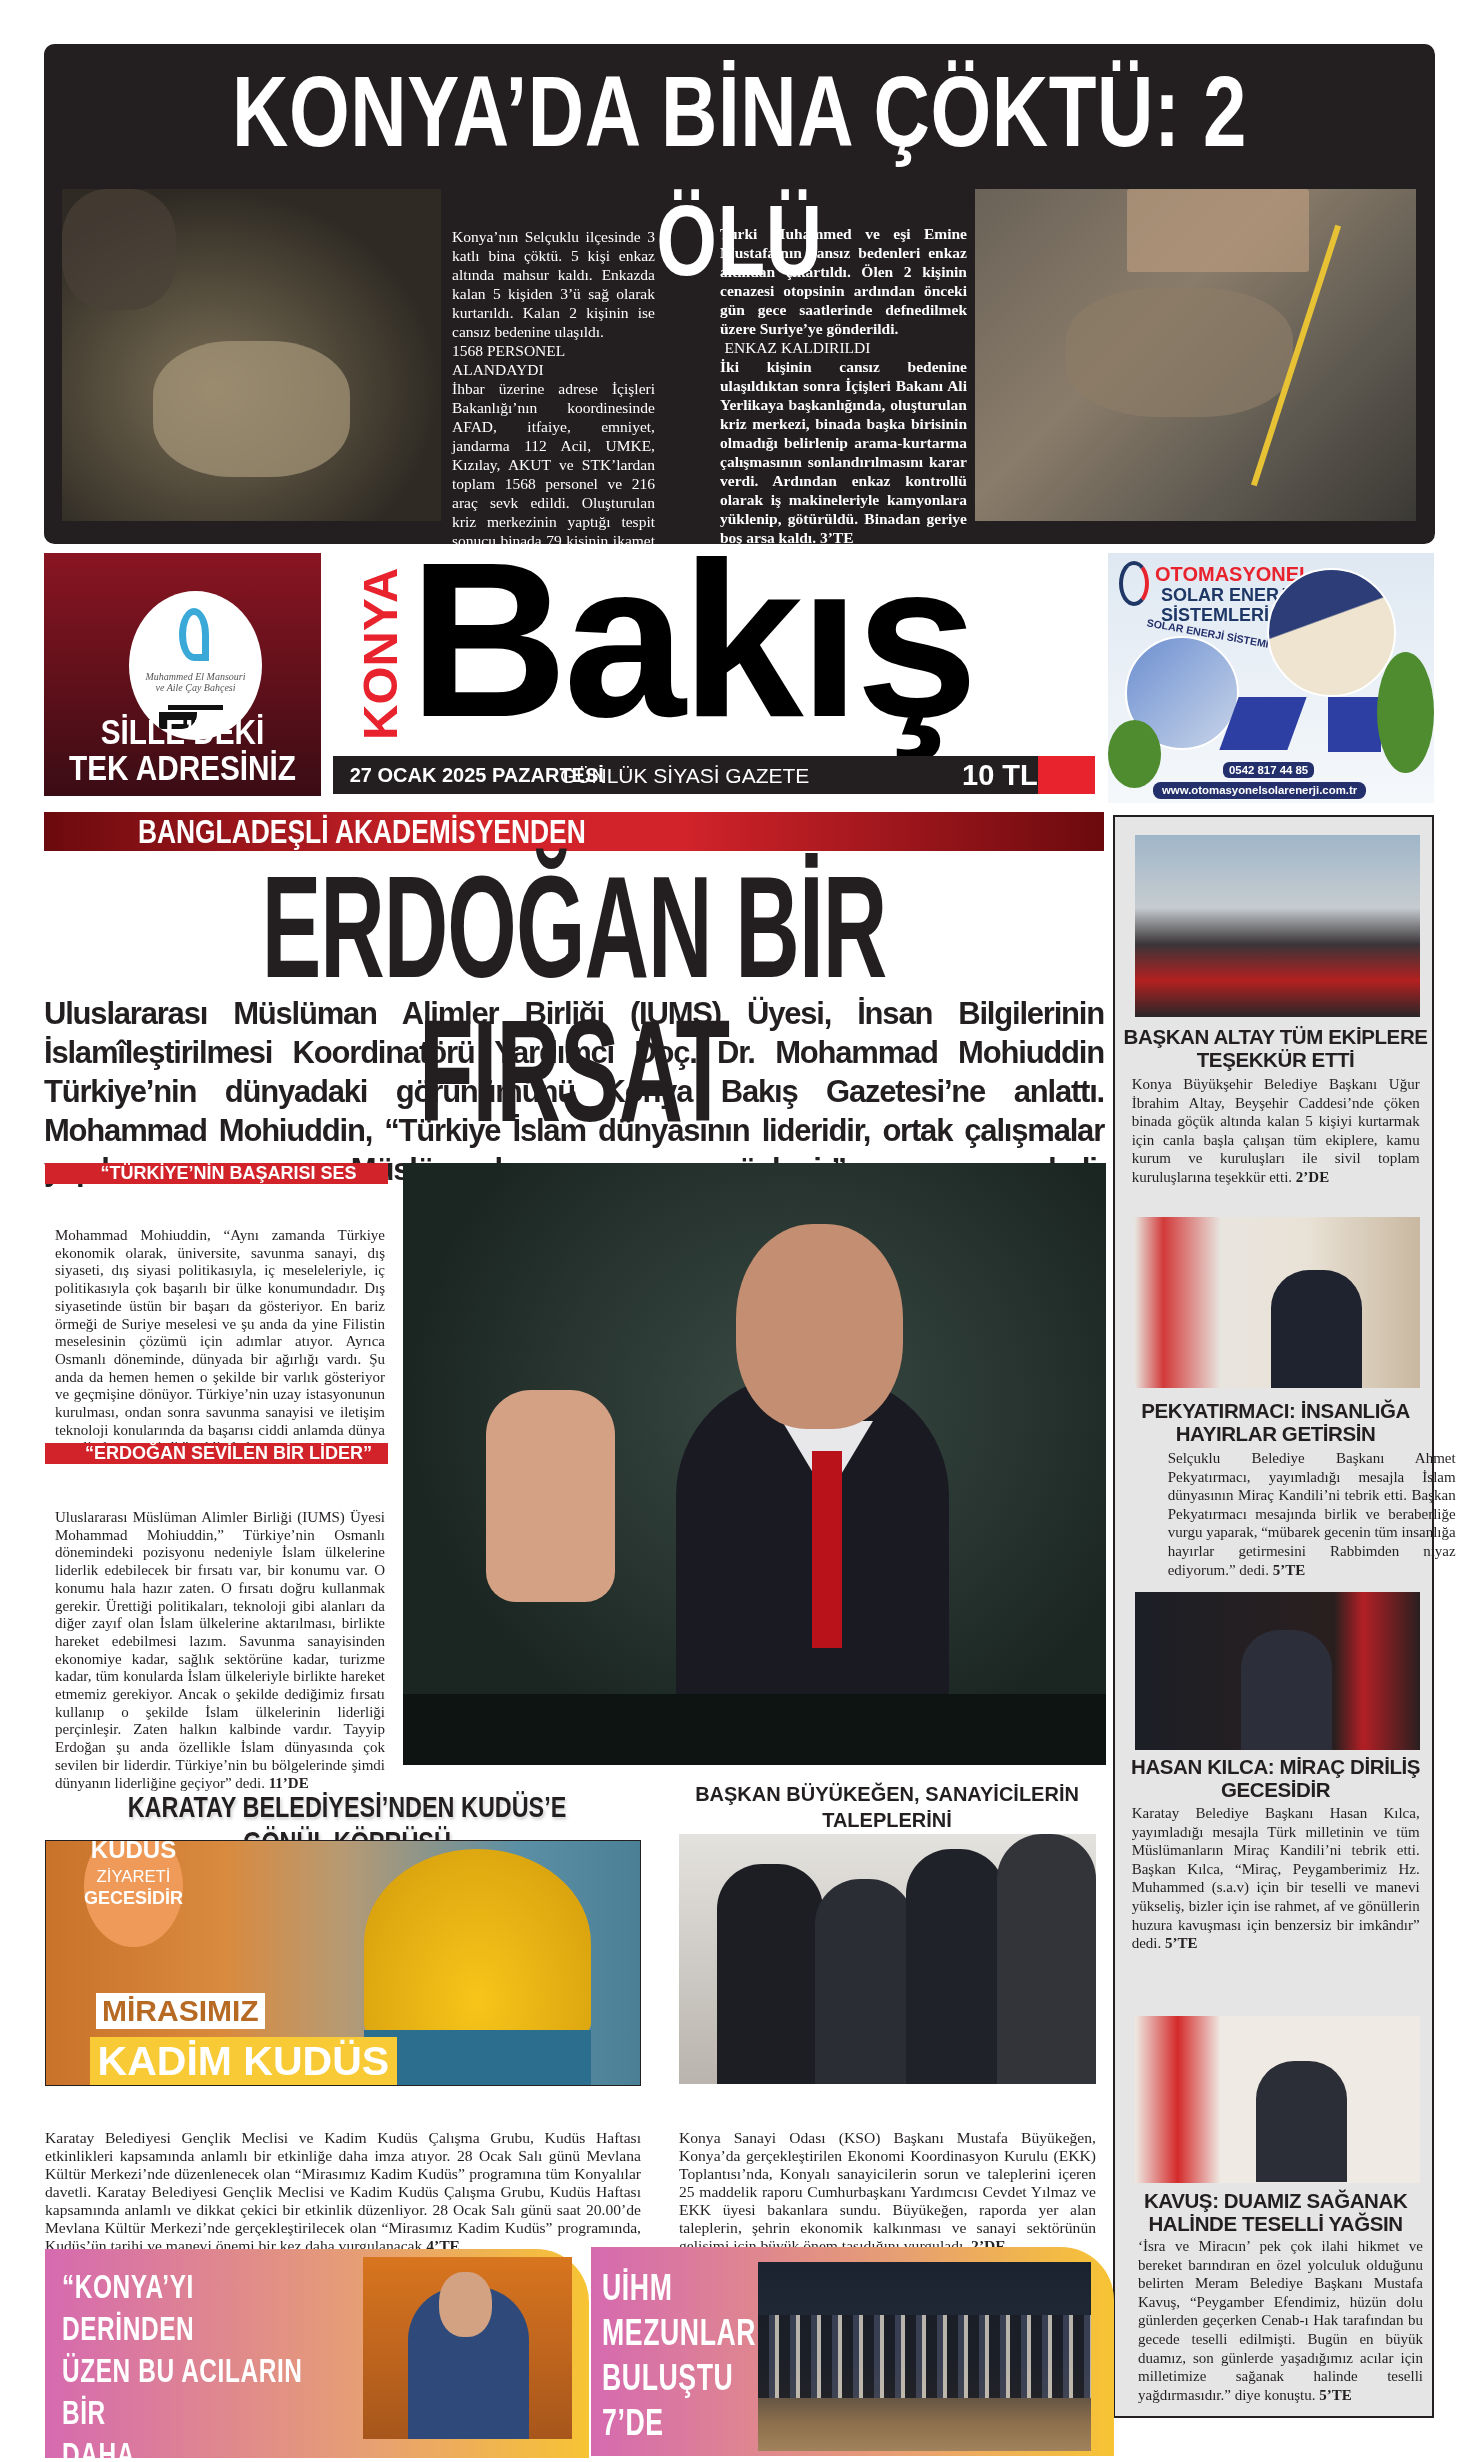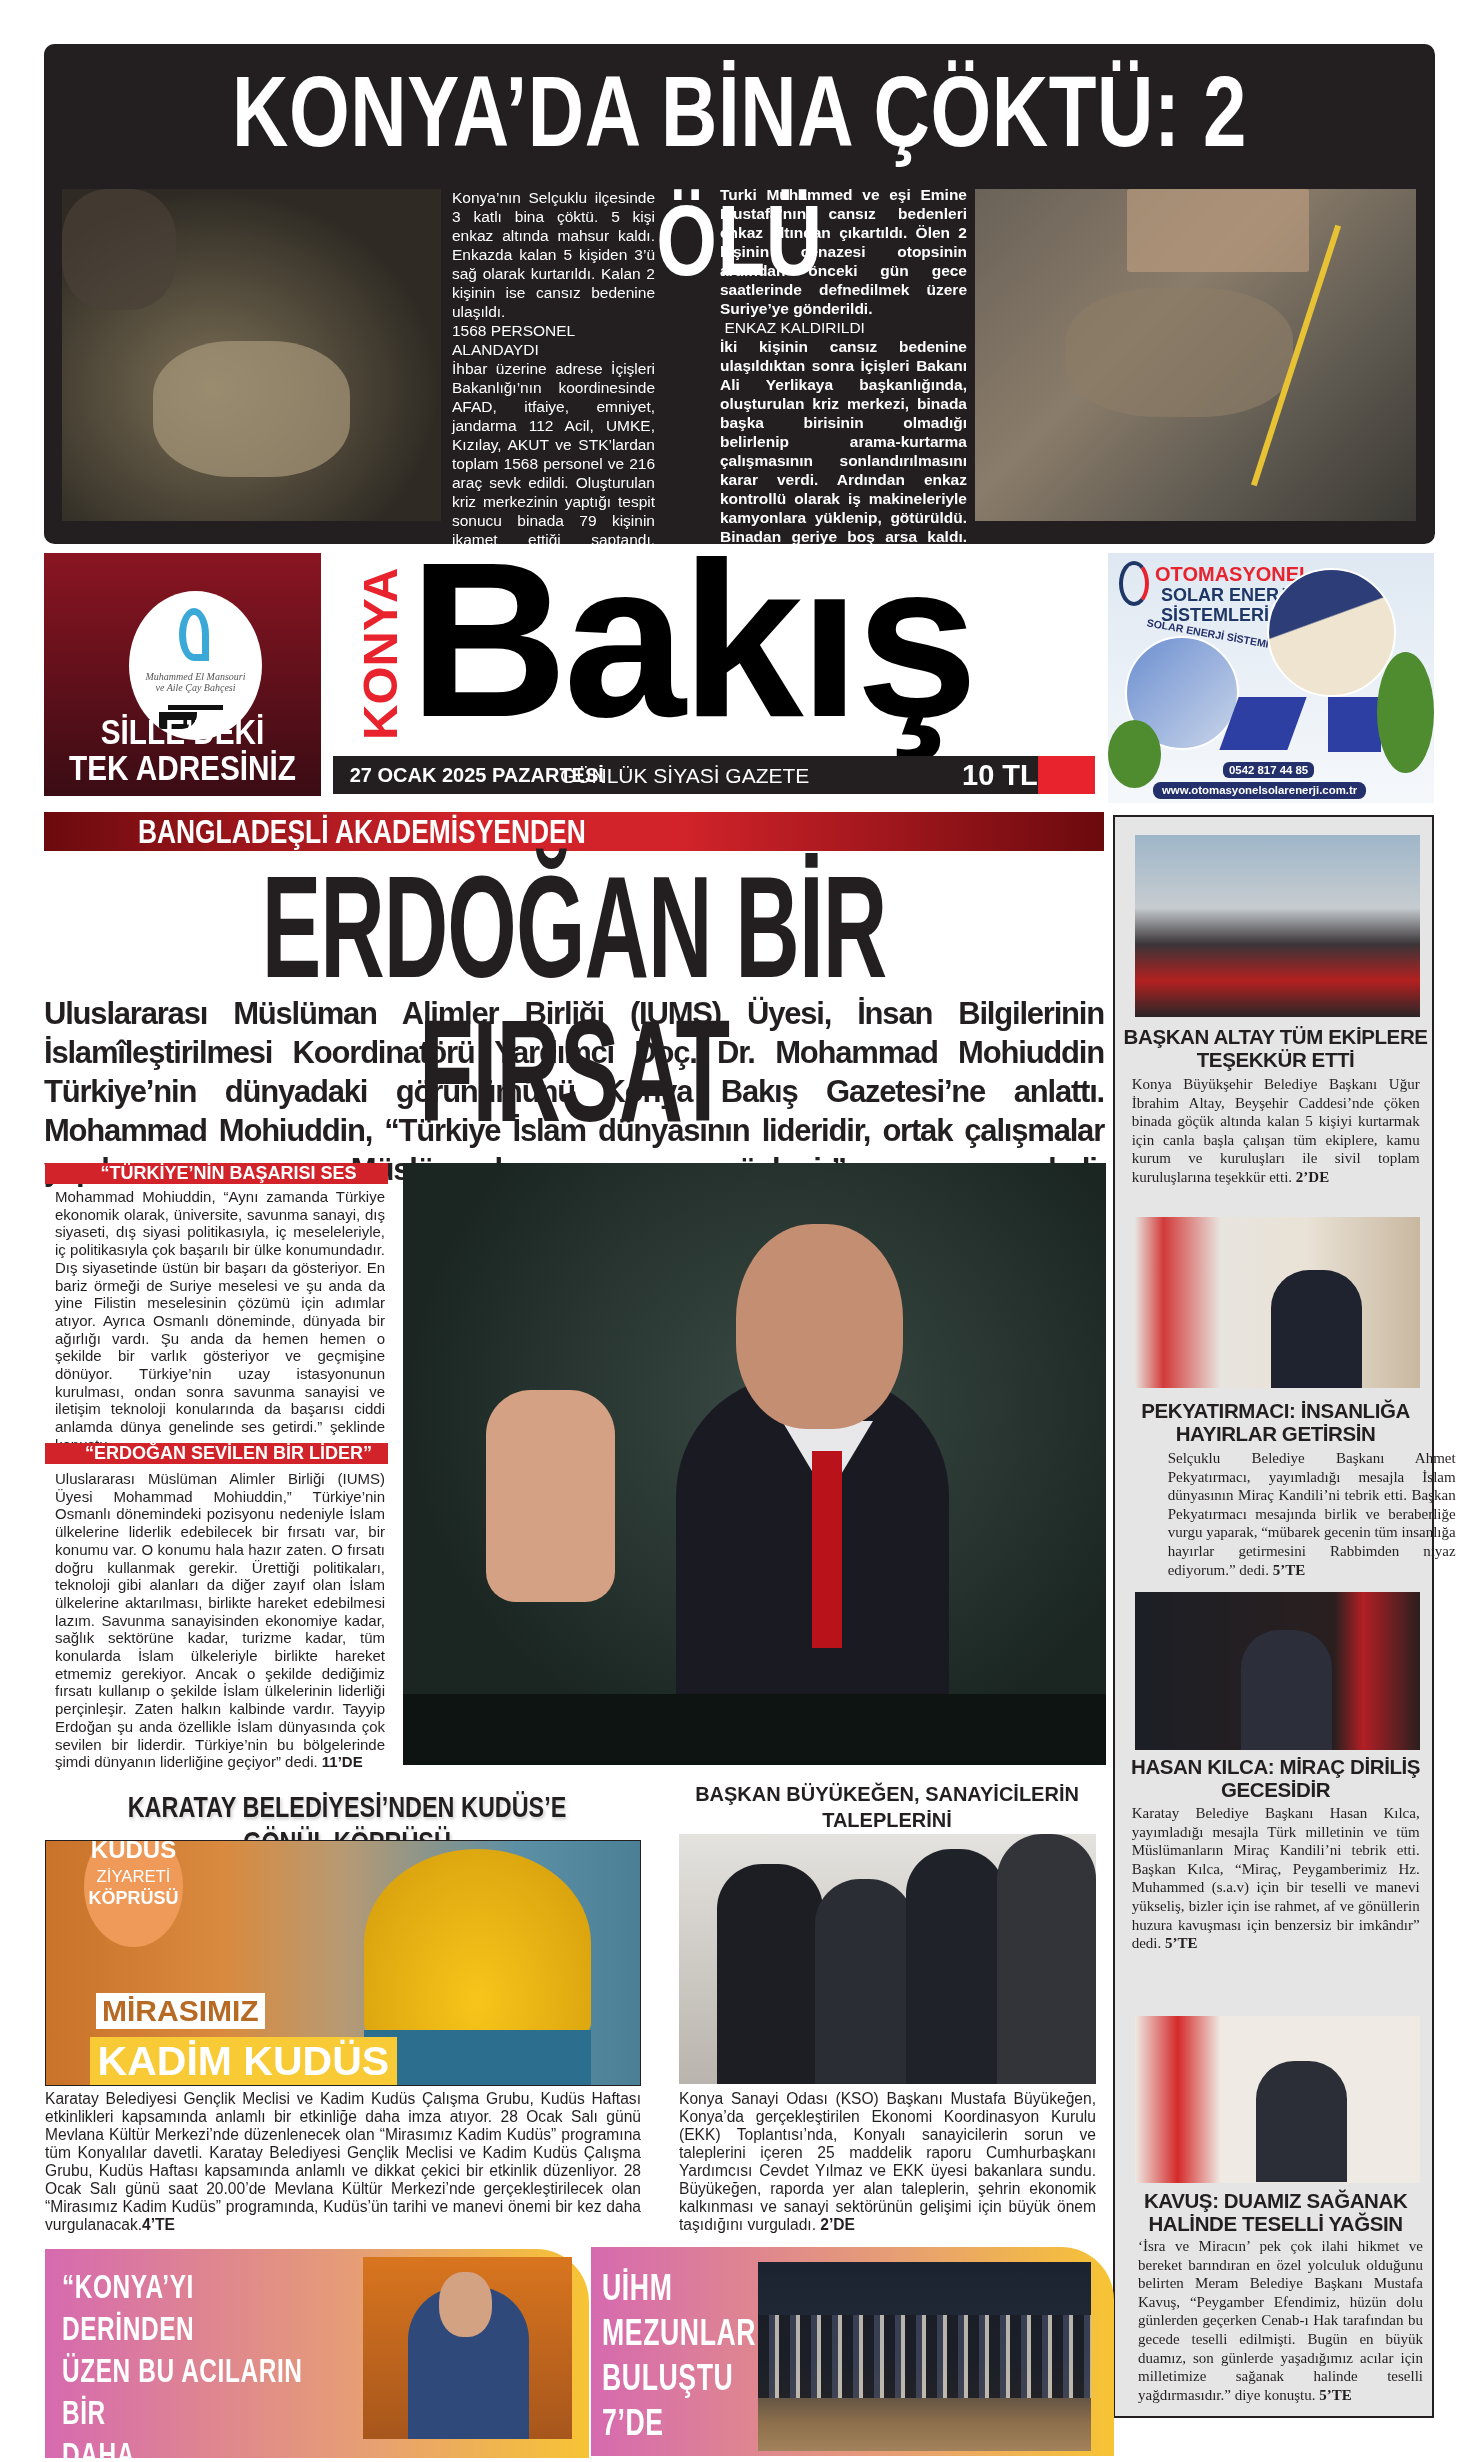--- a/index.html
+++ b/index.html
@@ -1,20 +1,20 @@
 <!DOCTYPE html>
 <html style="font-size:12px"><head>
 <meta charset="utf-8">
 <style>
 *{box-sizing:border-box;margin:0;padding:0;}
 html,body{width:1477px;height:2462px;background:#fff;overflow:hidden;}
 body{position:relative;font-family:"Liberation Serif",serif;color:#231f20;}
 .abs{position:absolute;}
 .cond{font-family:"Liberation Sans",sans-serif;font-weight:bold;}
-.body-serif{font-family:Liberation Sans, sans-serif;text-align:justify;}
+.body-serif{font-family:Liberation Serif, serif;text-align:justify;margin-top:39px;}
 .photo{position:absolute;overflow:hidden;}
 
 
 #top-banner{left:44px;top:44px;width:1391px;height:500px;background:#231f20;border-radius:10.6px;}
 #top-title{left:44px;top:47px;width:1391px;text-align:center;color:#fff;font-size:100px;letter-spacing:0.8px;transform:scaleX(0.78);transform-origin:center;line-height:129px;}
 #top-col1{left:452px;top:188px;width:203px;font-size:15.5px;line-height:19px;color:#fff;}
 #top-col2{left:720px;top:185px;width:247px;font-size:15.5px;line-height:19px;color:#fff;font-weight:bold;}
 .sub{display:block;text-align:left;}
 
 
@@ -247,21 +247,21 @@
   </div>
 </div>
 
 <div id="kar-title" class="abs cond">KARATAY BELEDİYESİ’NDEN KUDÜS’E GÖNÜL KÖPRÜSÜ</div>
 <div id="kar-img" class="photo">
   <div id="kar-dome" class="abs"></div>
   <div id="kar-drum" class="abs"></div>
   <div id="kar-badge" class="abs"></div>
   <div id="kar-badge-1" class="abs cond">KUDÜS</div>
   <div id="kar-badge-2" class="abs" style="font-family:'Liberation Sans',sans-serif;">ZİYARETİ</div>
-  <div id="kar-badge-3" class="abs cond">KÖPRÜSÜ</div>
+  <div id="kar-badge-3" class="abs cond">GECESİDİR</div>
   <div id="kar-label1" class="abs cond">MİRASIMIZ</div>
   <div id="kar-label2" class="abs cond">KADİM KUDÜS</div>
 </div>
 <div id="kar-text" class="abs body-serif">
   <span>Karatay Belediyesi Gençlik Meclisi ve Kadim Kudüs Çalışma Grubu, Kudüs Haftası etkinlikleri kapsamında anlamlı bir etkinliğe daha imza atıyor. 28 Ocak Salı günü Mevlana Kültür Merkezi’nde düzenlenecek olan “Mirasımız Kadim Kudüs” programına tüm Konyalılar davetli. Karatay Belediyesi Gençlik Meclisi ve Kadim Kudüs Çalışma Grubu, Kudüs Haftası kapsamında anlamlı ve dikkat çekici bir etkinlik düzenliyor. 28 Ocak Salı günü saat 20.00’de Mevlana Kültür Merkezi’nde gerçekleştirilecek olan “Mirasımız Kadim Kudüs” programında, Kudüs’ün tarihi ve manevi önemi bir kez daha vurgulanacak.</span><b>4’TE</b>
 </div>
 
 <div id="byk-title" class="abs cond">
   <div>BAŞKAN BÜYÜKEĞEN, SANAYİCİLERİN TALEPLERİNİ</div>
   <div>25 MADDELİK RAPORLA EKK’YA İLETTİ</div>

